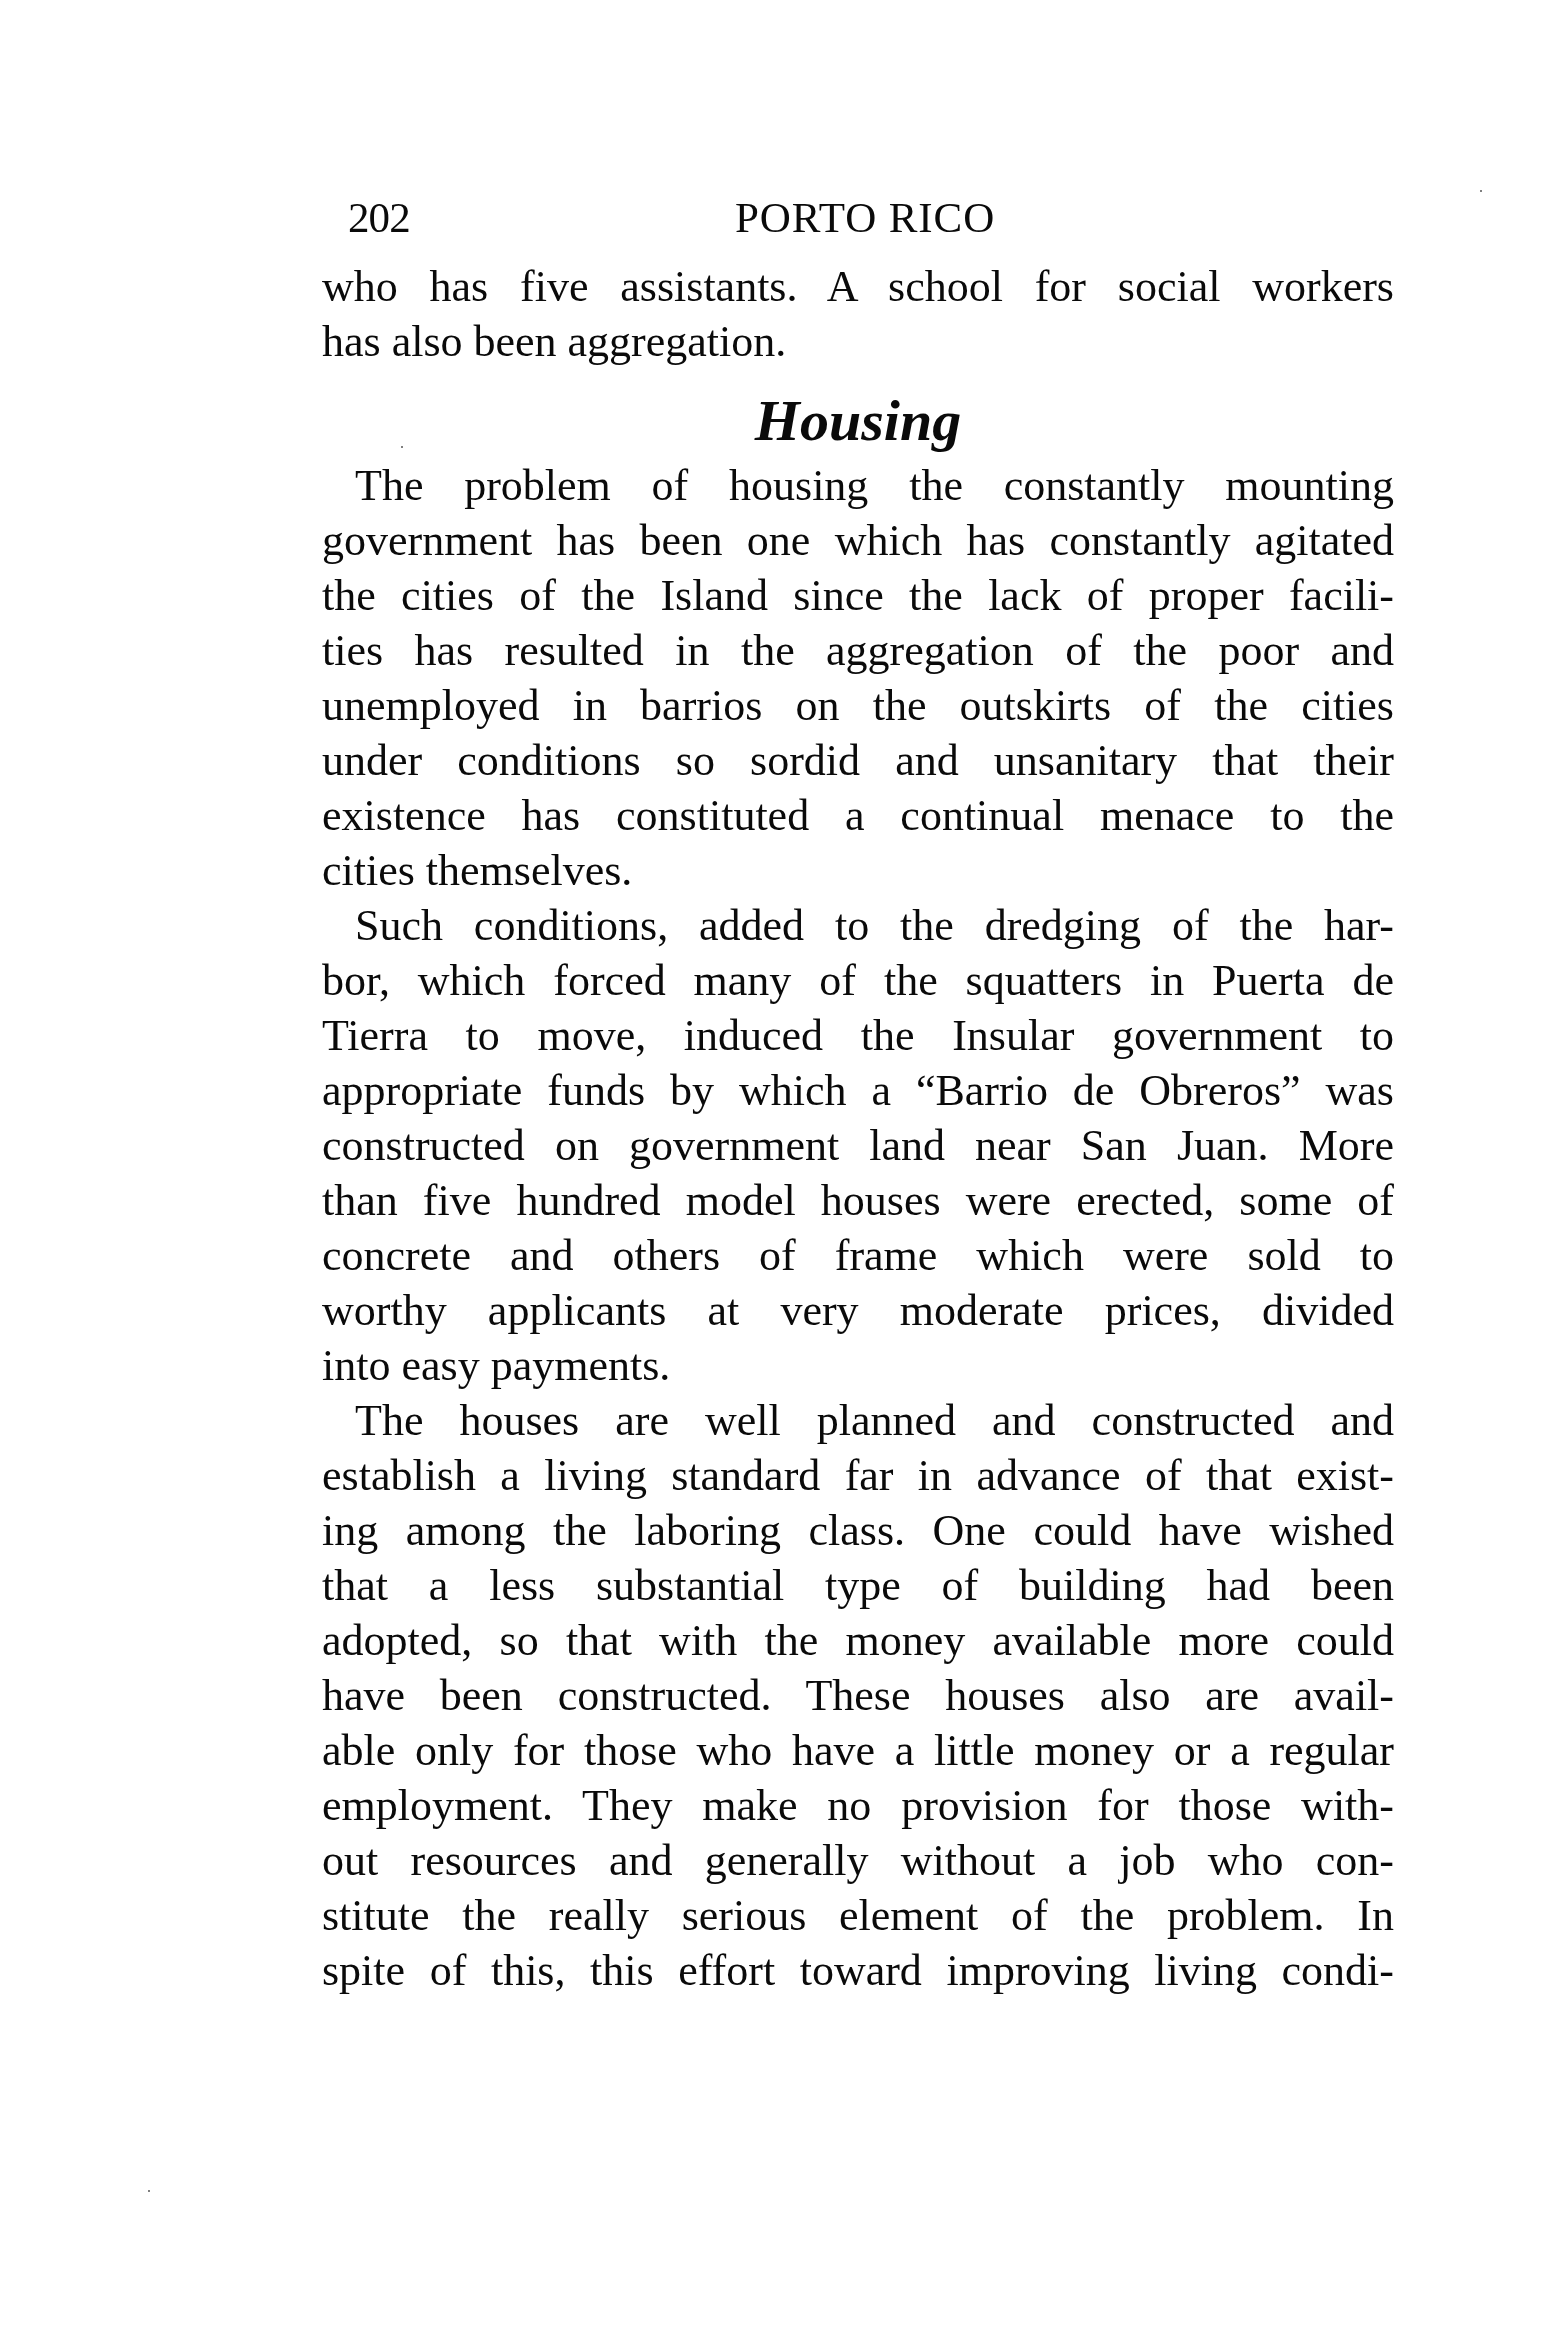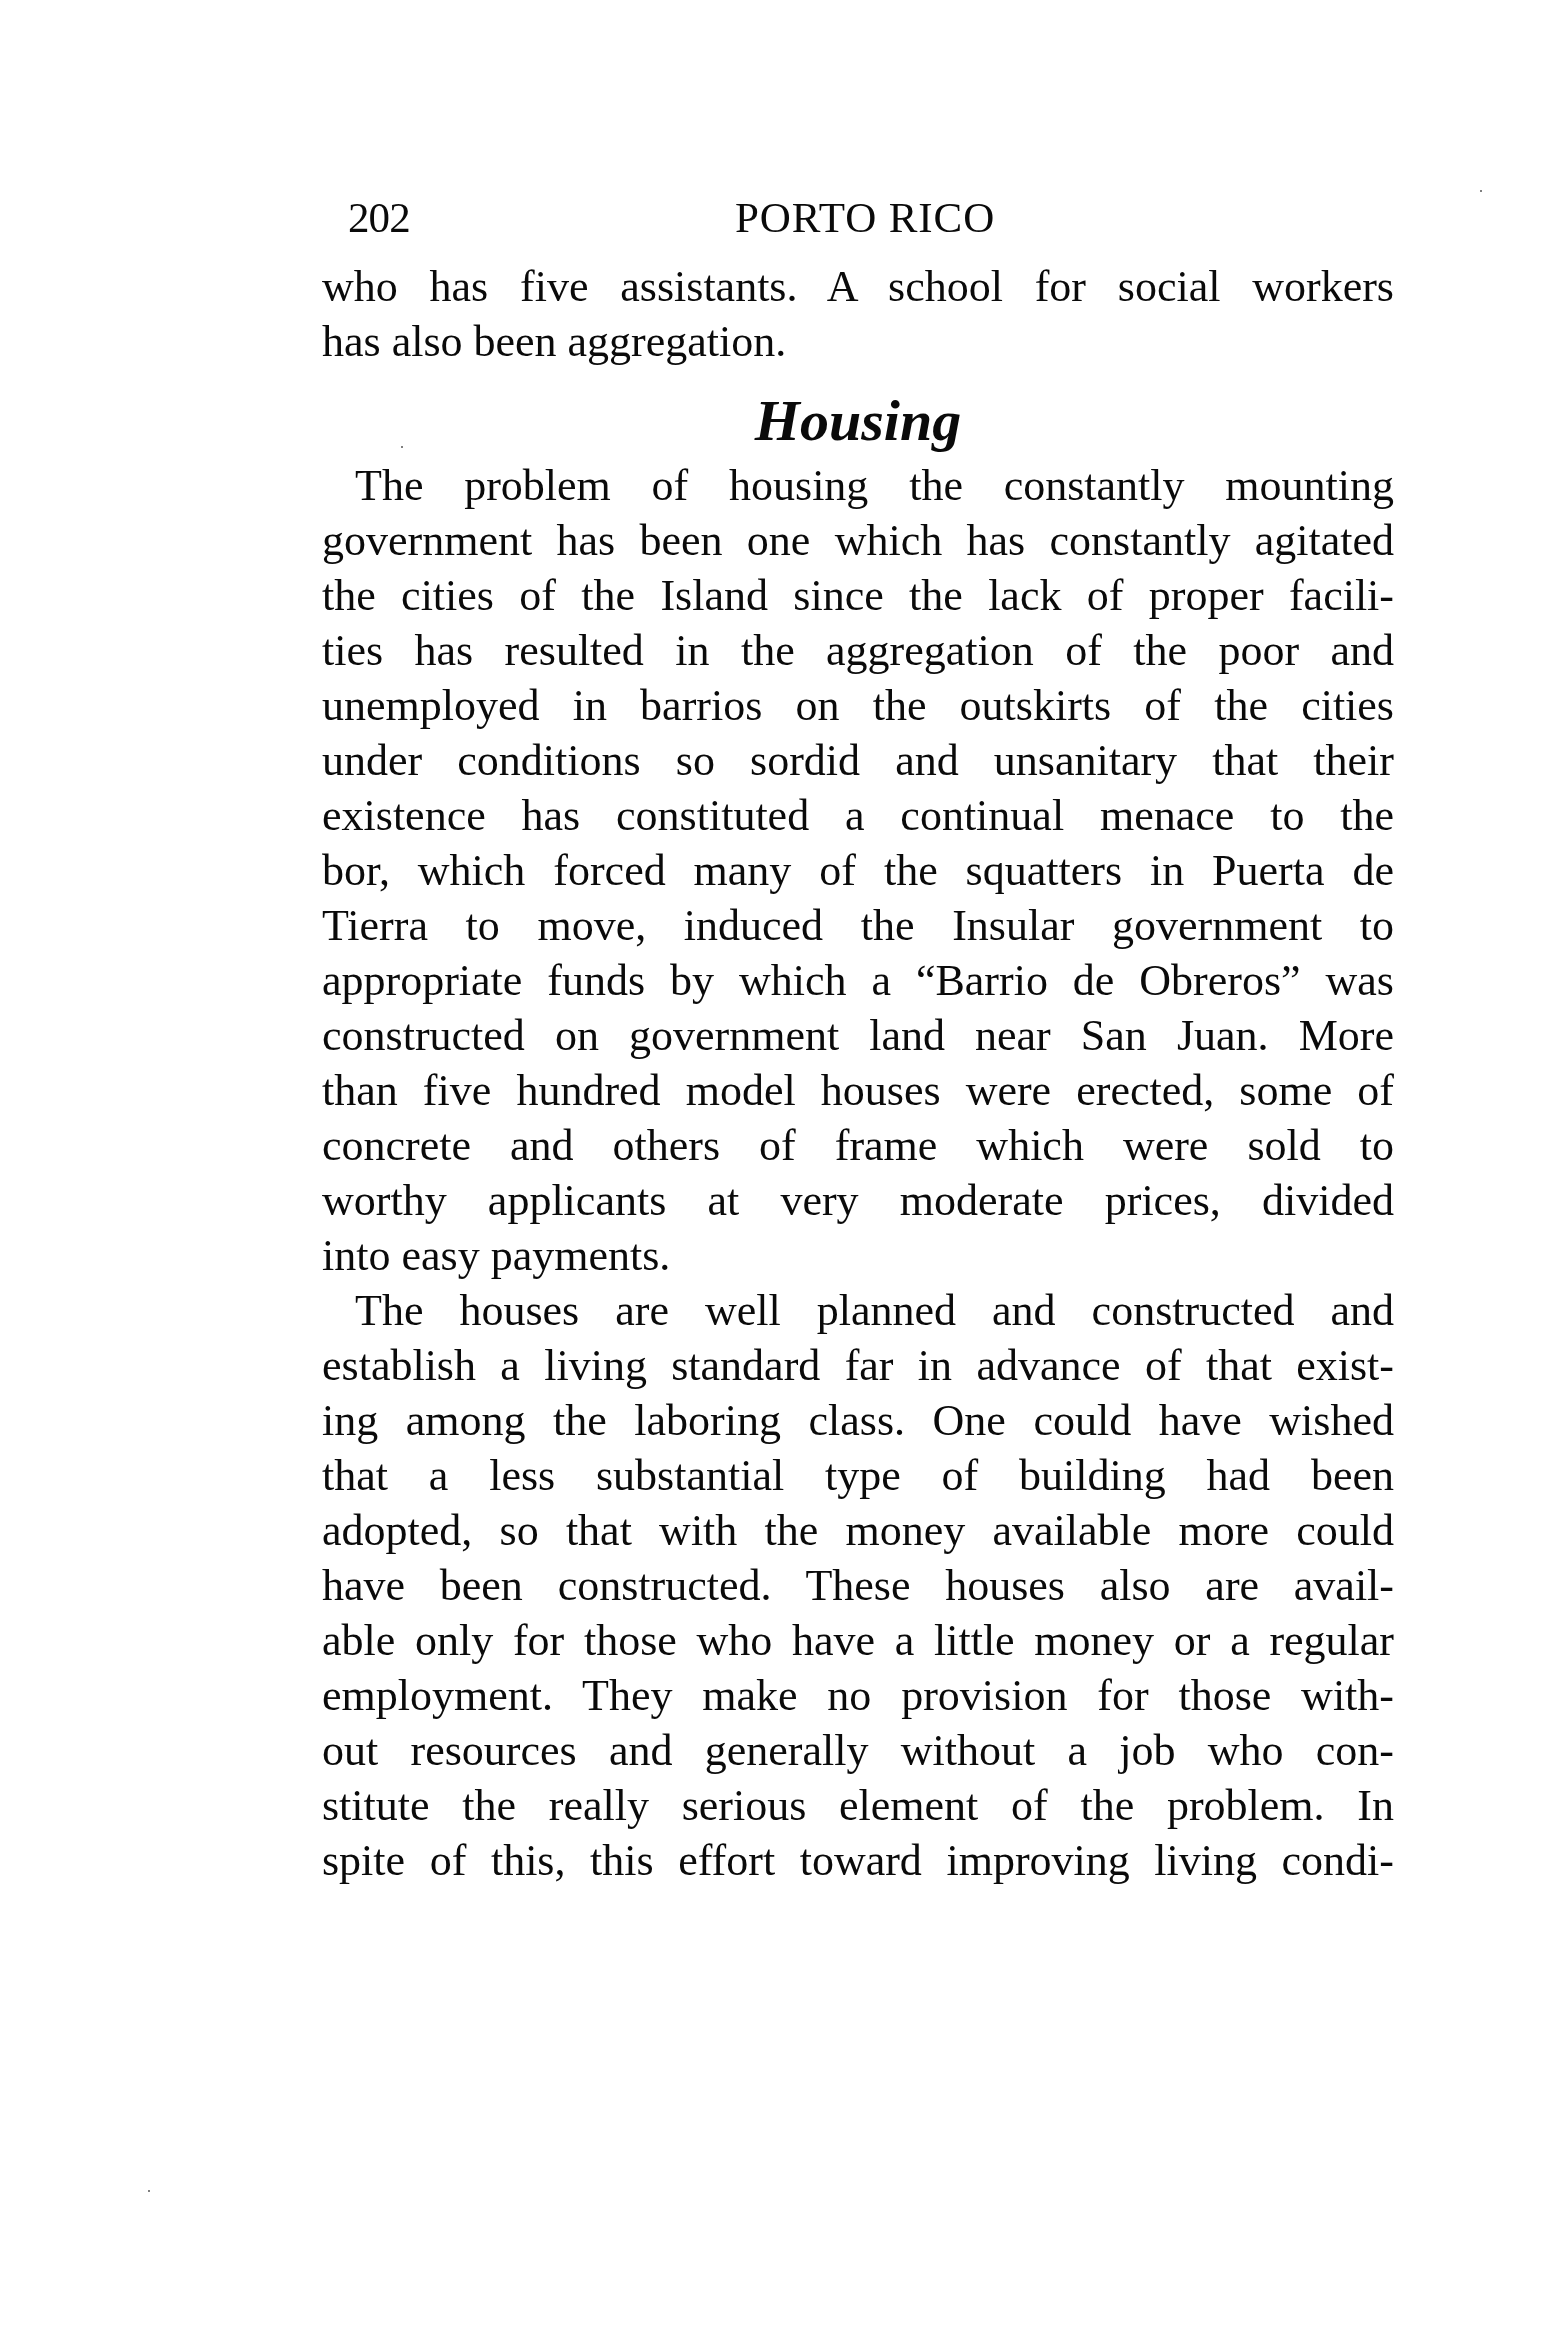--- a/index.html
+++ b/index.html
@@ -105,23 +105,25 @@
     <span class="section-heading">Housing</span>
 
     <div>
       <span class="line indent">The problem of housing the constantly mounting</span>
       <span class="line">government has been one which has constantly agitated</span>
       <span class="line">the cities of the Island since the lack of proper facili-</span>
       <span class="line">ties has resulted in the aggregation of the poor and</span>
       <span class="line">unemployed in barrios on the outskirts of the cities</span>
       <span class="line">under conditions so sordid and unsanitary that their</span>
       <span class="line">existence has constituted a continual menace to the</span>
+      <span class="line last">cities themselves.</span>
     </div>
 
     <div>
+      <span class="line indent">Such conditions, added to the dredging of the har-</span>
       <span class="line">bor, which forced many of the squatters in Puerta de</span>
       <span class="line">Tierra to move, induced the Insular government to</span>
       <span class="line">appropriate funds by which a “Barrio de Obreros” was</span>
       <span class="line">constructed on government land near San Juan.  More</span>
       <span class="line">than five hundred model houses were erected, some of</span>
       <span class="line">concrete and others of frame which were sold to</span>
       <span class="line">worthy applicants at very moderate prices, divided</span>
       <span class="line last">into easy payments.</span>
     </div>
 

